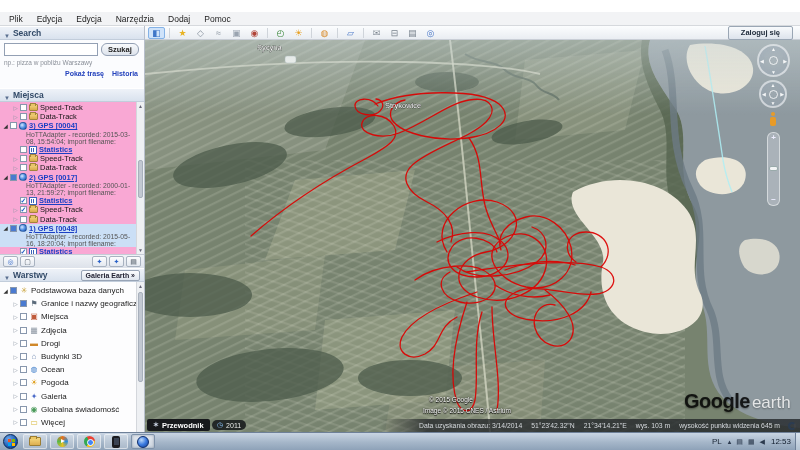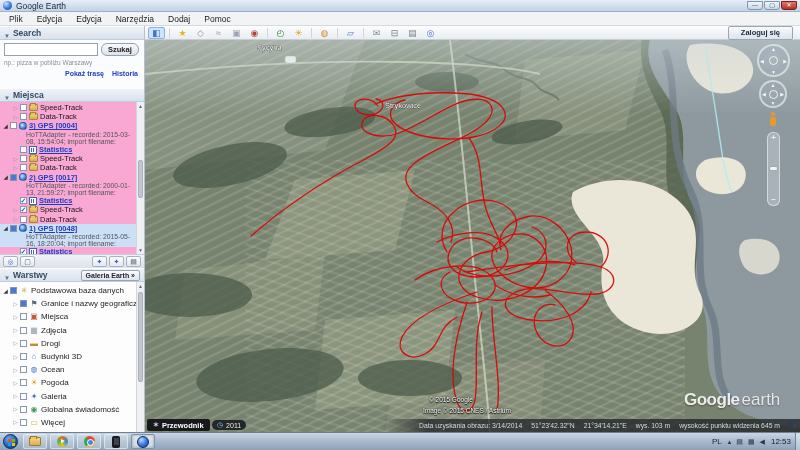--- a/index.html
+++ b/index.html
@@ -129,21 +129,21 @@
   #tour-badge { position:absolute; left:2px; bottom:1px; height:12px; z-index:5; background:#17191c; border-radius:2px;
     display:flex; align-items:center; gap:3px; padding:0 6px; color:#fff; font-size:7.5px; font-weight:bold; }
   #tour-badge .star { color:#cfd8e8; font-size:7px; }
   #time-badge { position:absolute; left:67px; bottom:2px; height:10px; z-index:5; background:rgba(20,23,26,.85);
     border-radius:5px; display:flex; align-items:center; gap:3px; padding:0 5px; color:#e8e8e8; font-size:7px; }
   #time-badge .clock { color:#8ec6ff; font-size:7px; }
   .attr { position:absolute; z-index:3; font-size:6.5px; color:#f2f2f2; text-shadow:0 0 2px #000, 0 1px 1px #000; }
   #attr1 { left:284px; top:356px; }
   #attr2 { left:278px; top:367px; }
   #watermark { position:absolute; left:539px; top:350px; z-index:3; opacity:.85; white-space:nowrap; }
-  #watermark .g1 { font-size:17px; font-weight:bold; color:#ffffff; text-shadow:0 1px 2px rgba(0,0,0,.45); letter-spacing:-.5px; }
+  #watermark .g1 { font-size:20px; font-weight:bold; color:#000000; text-shadow:0 1px 2px rgba(0,0,0,.45); letter-spacing:-.5px; }
   #watermark .g2 { font-size:17px; color:#f4f4f4; text-shadow:0 1px 2px rgba(0,0,0,.45); margin-left:2px; }
 
   
   #taskbar { position:absolute; left:0; top:432px; width:800px; height:18px;
     background:linear-gradient(#c9d5e3,#a5b6c9 55%,#8ea2b8); border-top:1px solid #6e8098; display:flex; align-items:center; }
   #start-orb { width:15px; height:15px; margin-left:3px; border-radius:50%;
     background:radial-gradient(circle at 35% 30%, #6ea6e8, #1d5cb4 60%, #0c3068); border:1px solid #0a2a58; position:relative; }
   #start-orb::before { content:""; position:absolute; left:3.5px; top:3.5px; width:3px; height:3px; background:#f25022; box-shadow:4px 0 0 #7fba00, 0 4px 0 #00a4ef, 4px 4px 0 #ffb900; }
   #taskbar-apps { display:flex; align-items:center; margin-left:5px; gap:3px; }
   .app-btn { width:24px; height:15px; border-radius:2px; border:1px solid rgba(255,255,255,.5);
@@ -168,29 +168,20 @@
   #clock { font-size:8px; color:#101c2c; }
   #show-desktop { width:5px; height:18px; background:linear-gradient(#d8e2ec,#b2c2d2); border-left:1px solid #6e8098; }
 
   .svg-label { font-size:7.5px; fill:#ffffff; stroke:#222; stroke-width:.5px; paint-order:stroke; font-family:"Liberation Sans",sans-serif; }
 </style>
 </head>
 <body>
 
 <div id="app">
 
-  <div id="titlebar">
-    <span class="app-ico"></span>
-    <span class="title">Google Earth</span>
-    <span class="winbtns">
-      <span class="winbtn">—</span>
-      <span class="winbtn">▢</span>
-      <span class="winbtn close">✕</span>
-    </span>
-  </div>
 
   <div id="menubar">
       <div class="menu-item">Plik</div>
       <div class="menu-item">Edycja</div>
       <div class="menu-item">Edycja</div>
       <div class="menu-item">Narzędzia</div>
       <div class="menu-item">Dodaj</div>
       <div class="menu-item">Pomoc</div>
     </div>
 

